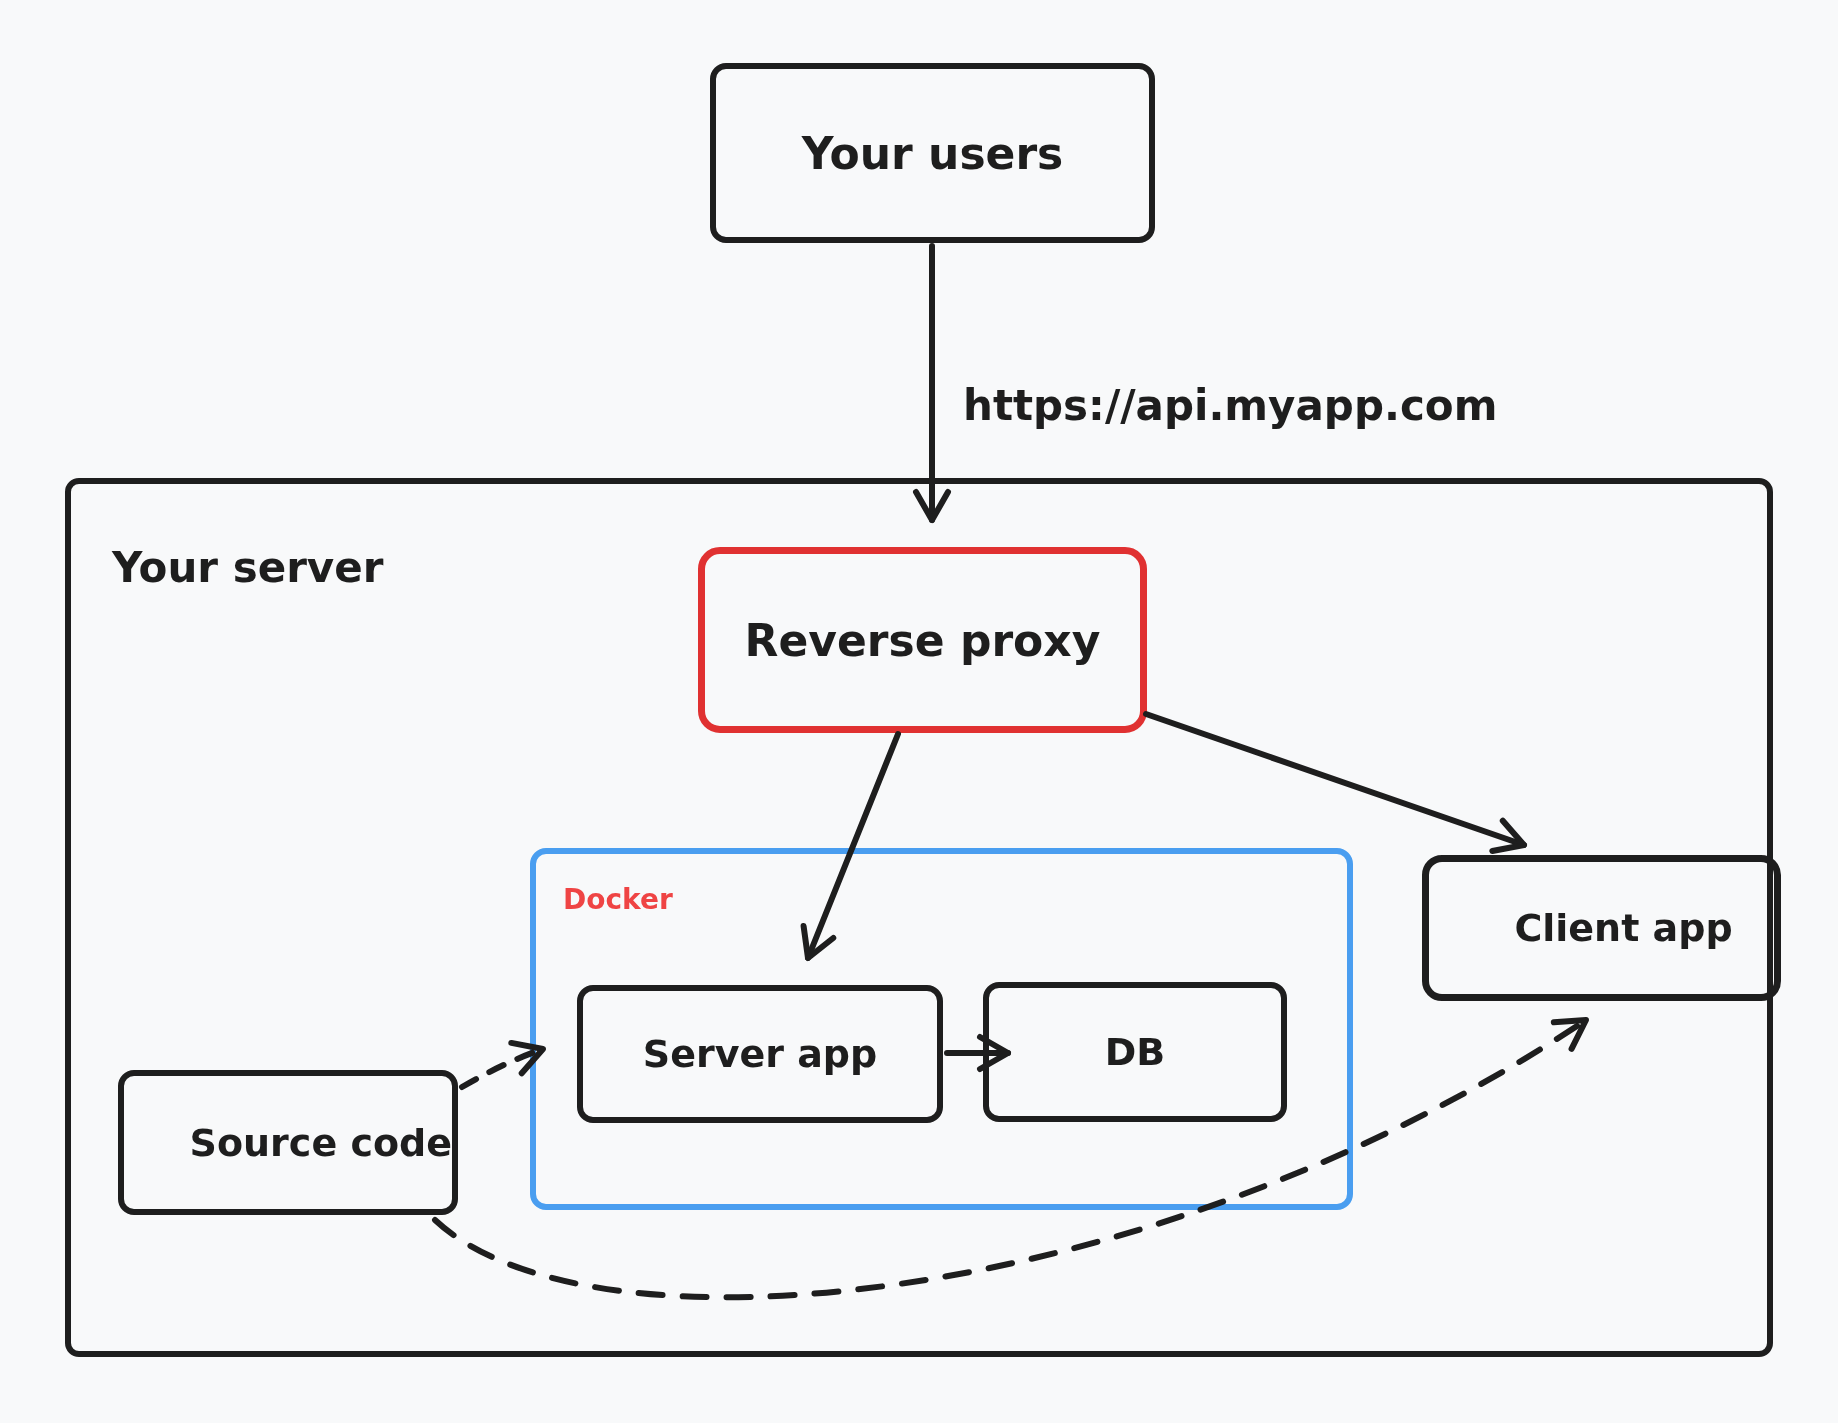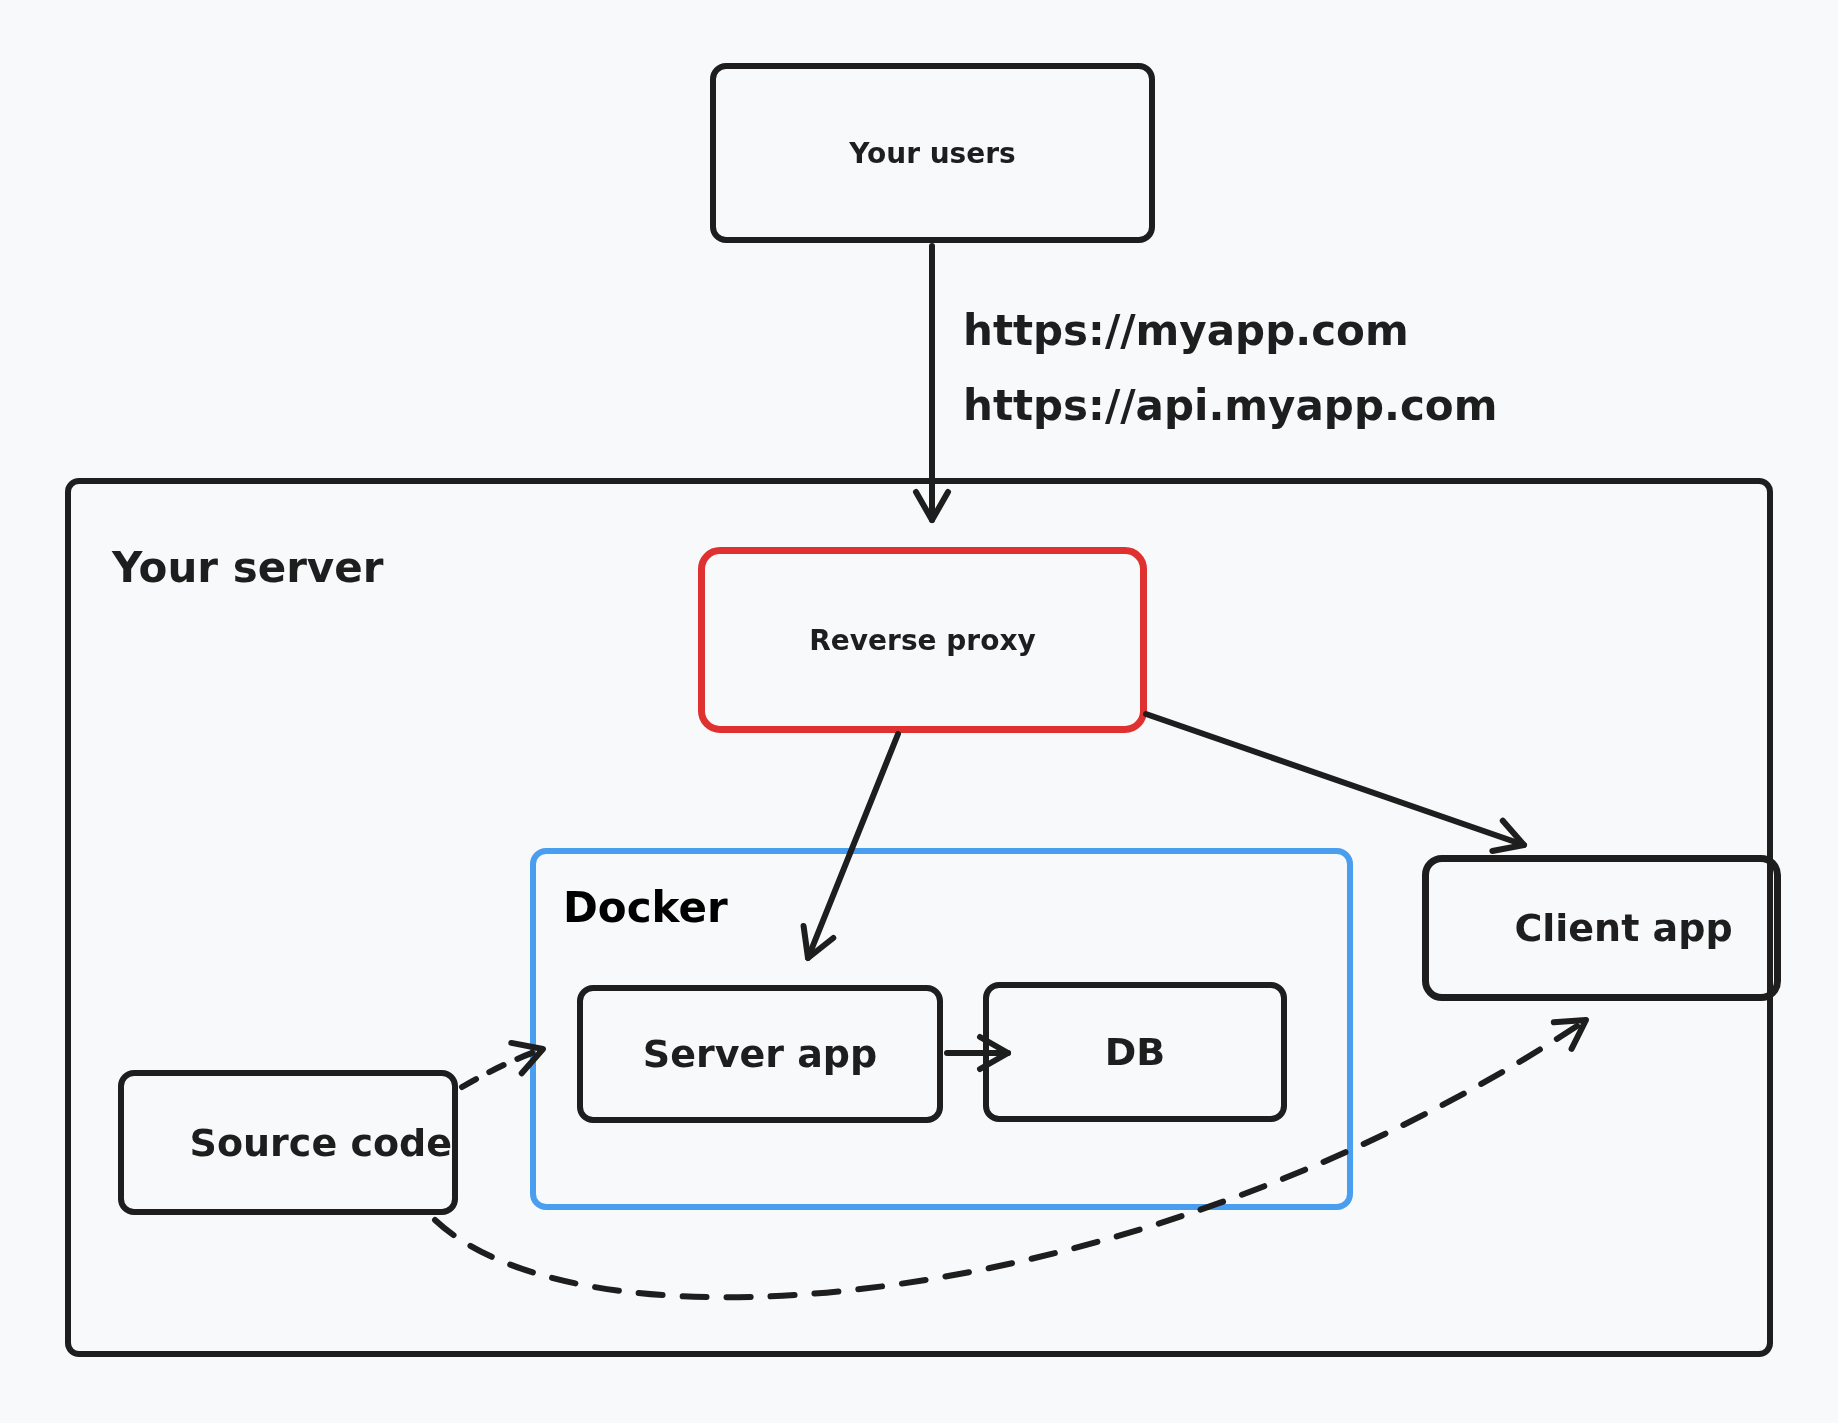--- a/index.html
+++ b/index.html
@@ -17,21 +17,21 @@
     overflow: hidden;
   }
   .node {
     position: absolute;
     display: flex;
     align-items: center;
     justify-content: center;
     border: 6px solid #1e1e1e;
     border-radius: 16px;
     font-weight: bold;
-    font-size: 28px;
+    font-size: 44px;
     background: transparent;
     z-index: 2;
     letter-spacing: 0px;
     white-space: nowrap;
   }
   .floating-label {
     position: absolute;
     font-weight: bold;
     white-space: nowrap;
     z-index: 3;
@@ -42,21 +42,21 @@
   .server     { left: 65px;   top: 478px;  width: 1696px; height: 867px; border-radius: 14px; }
   .proxy      { left: 698px;  top: 547px;  width: 435px;  height: 172px; border-color: #e03131; border-width: 7px; border-radius: 22px; }
   .docker     { left: 530px;  top: 848px;  width: 811px;  height: 350px; border-color: #4a9ef0; border-radius: 16px; }
   .serverapp  { left: 577px;  top: 985px;  width: 354px;  height: 126px; font-size: 38px; }
   .db         { left: 983px;  top: 982px;  width: 292px;  height: 128px; font-size: 38px; }
   .clientapp  { left: 1422px; top: 855px;  width: 301px;  height: 132px; border-width: 7px; border-radius: 20px; font-size: 38px; padding-left: 44px; }
   .sourcecode { left: 118px;  top: 1070px; width: 328px;  height: 133px; font-size: 38px; justify-content: flex-end; }
 
   
   .server-label { left: 112px; top: 543px; font-size: 42px; text-align: center; }
-  .docker-label { left: 563px; top: 883px; font-size: 42px; color: #000000; }
+  .docker-label { left: 563px; top: 883px; font-size: 28px; color: #ef4444; }
   .url-line-1   { left: 963px; top: 306px; font-size: 42px; }
   .url-line-2   { left: 963px; top: 381px; font-size: 42px; }
 
   .edges {
     position: absolute;
     left: 0;
     top: 0;
     z-index: 5;
     pointer-events: none;
   }
@@ -97,21 +97,20 @@
   </div>
 
   <div class="node clientapp">
     <span>Client app</span>
   </div>
 
   <div class="node sourcecode">
     <span>Source code</span>
   </div>
 
-  <div class="floating-label url-line-1">https://myapp.com</div>
   <div class="floating-label url-line-2">https://api.myapp.com</div>
 
   <svg class="edges" width="1838" height="1423" viewBox="0 0 1838 1423" xmlns="http://www.w3.org/2000/svg">
     <defs>
       <marker id="ah" markerUnits="userSpaceOnUse" markerWidth="48" markerHeight="48" refX="38" refY="24" orient="auto" overflow="visible">
         <path d="M10,8 L38,24 L10,40" fill="none" stroke="#1e1e1e" stroke-width="6" stroke-linecap="round" stroke-linejoin="round"></path>
       </marker>
     </defs>
 
     <path class="edge" d="M 932 246 L 932 520" marker-end="url(#ah)"></path>

